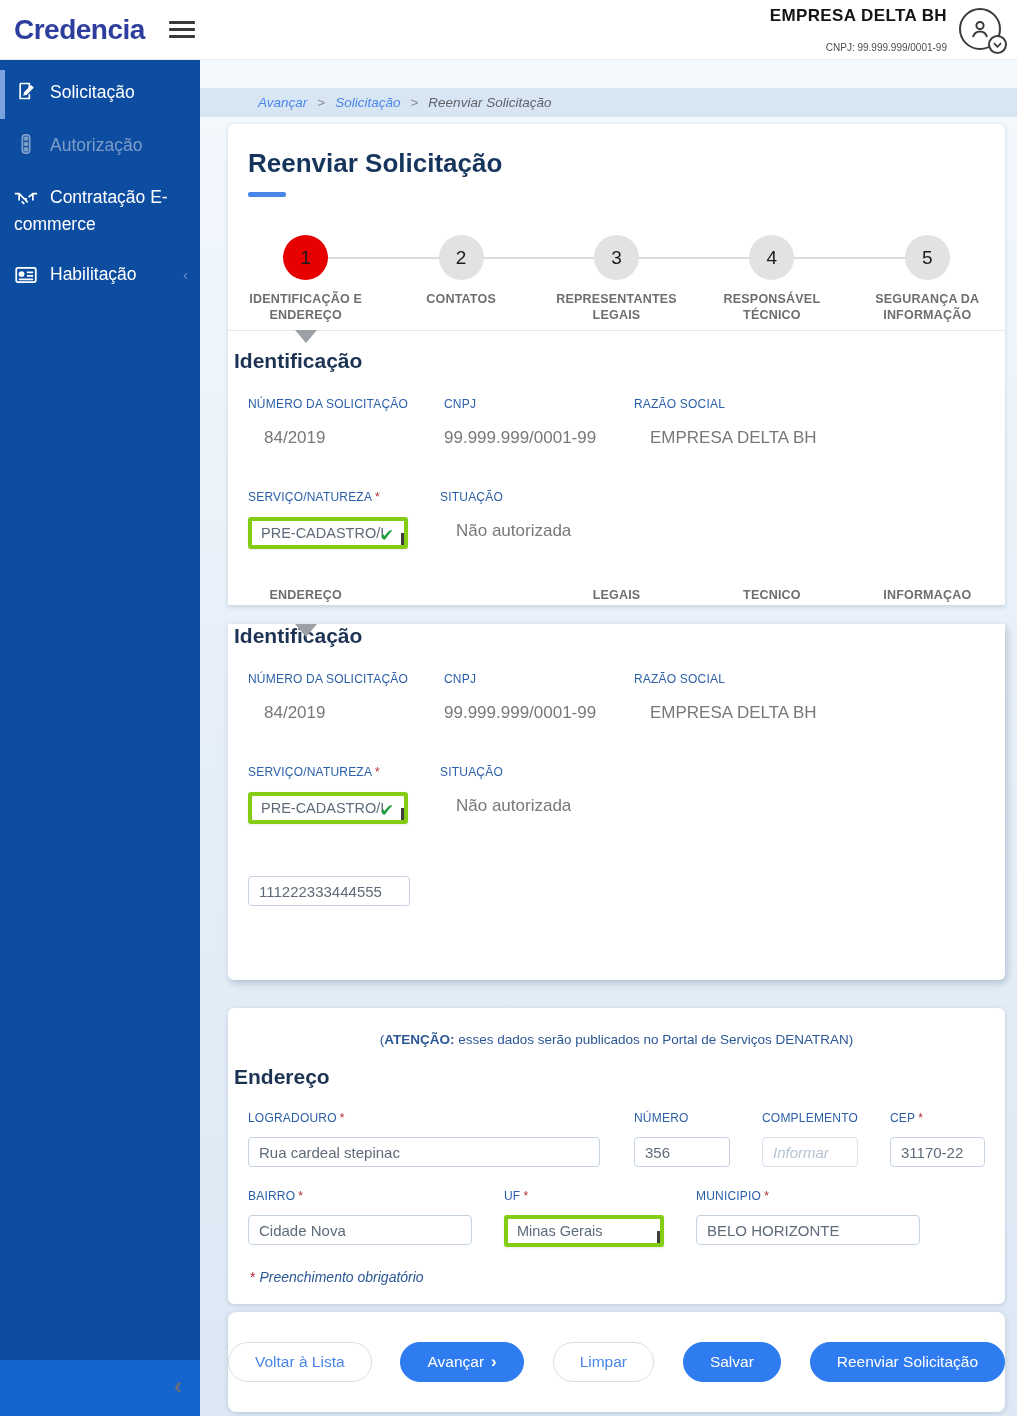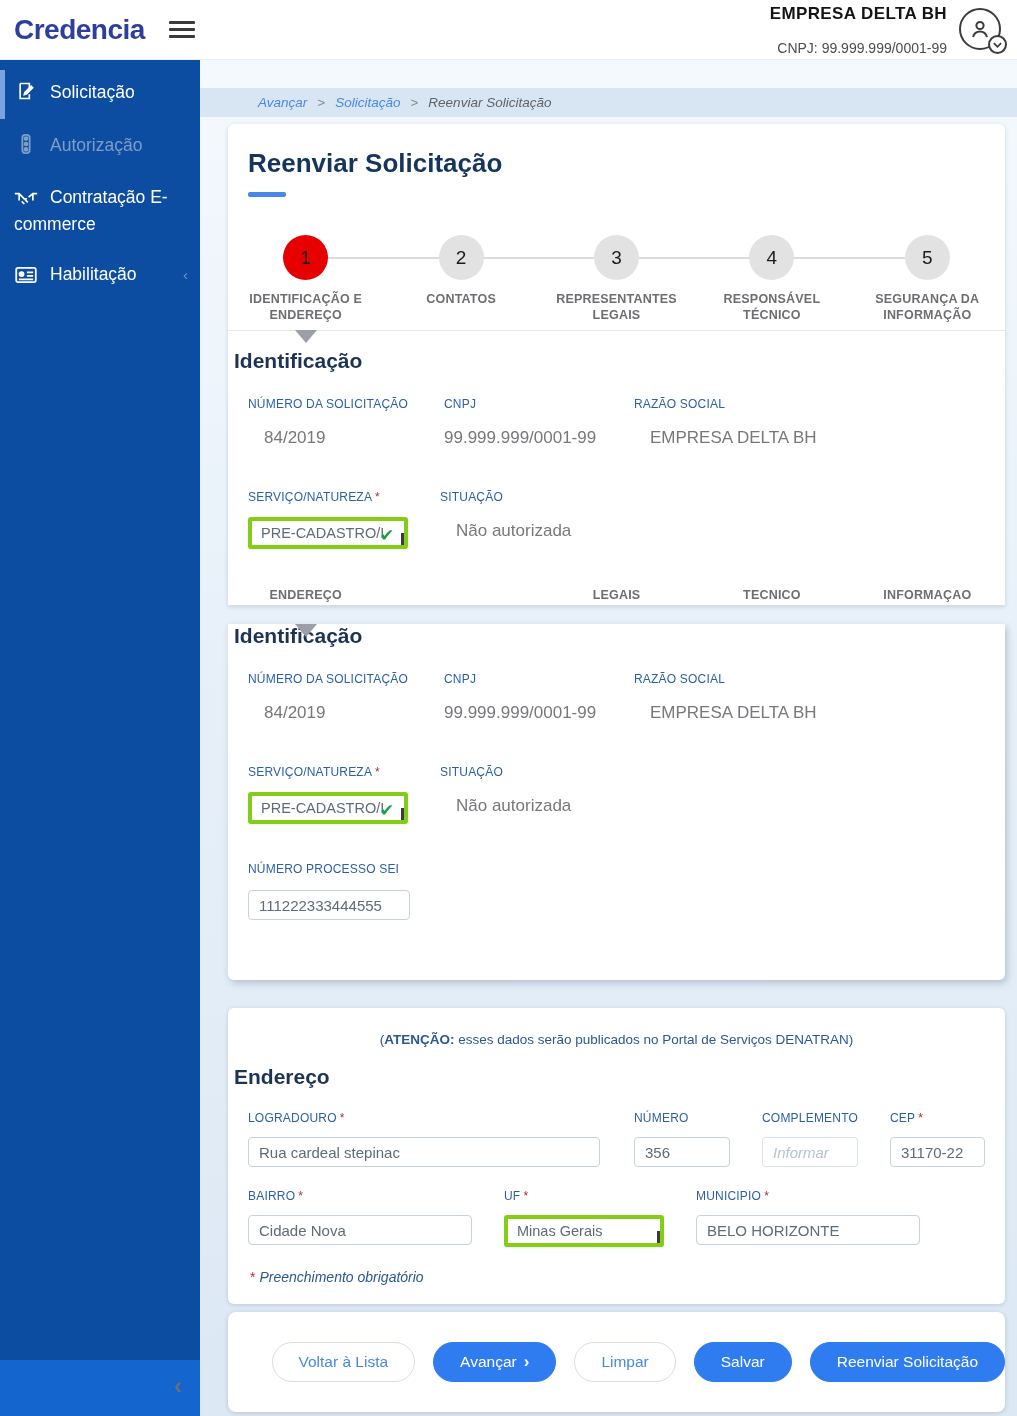--- a/index.html
+++ b/index.html
@@ -7,21 +7,21 @@
   body { font-family:"Liberation Sans", sans-serif; background:#eef4fa; }
 
   
   .topbar { position:relative; height:60px; background:#ffffff; display:flex; align-items:center; border-bottom:1px solid #ececec; z-index:5; }
   .logo { font-size:28px; font-weight:800; color:#2d3e9f; letter-spacing:-0.5px; margin-left:14px; }
   .hamburger { margin-left:24px; width:26px; cursor:pointer; }
   .hamburger span { display:block; height:3px; background:#3a3a3a; margin:4px 0; border-radius:1px; }
   .top-right { margin-left:auto; display:flex; align-items:center; margin-right:14px; }
   .company { text-align:right; margin-right:12px; }
   .company-name { font-size:17px; font-weight:700; color:#141414; letter-spacing:0.4px; }
-  .company-cnpj { font-size:14px; color:#4d4d4d; margin-top:16px; }
+  .company-cnpj { font-size:10px; color:#4d4d4d; margin-top:16px; }
   .avatar-wrap { position:relative; width:44px; height:44px; }
   .avatar { width:42px; height:42px; border:2px solid #3c3c3c; border-radius:50%; display:flex; align-items:center; justify-content:center; background:#fff; }
   .avatar-caret { position:absolute; right:-4px; bottom:-2px; width:19px; height:19px; border:2px solid #3c3c3c; border-radius:50%; background:#fff; display:flex; align-items:center; justify-content:center; }
   .avatar-caret svg { margin-top:1px; }
 
   
   .body-wrap { display:flex; height:1356px; }
   .sidebar { position:relative; width:200px; background:#0d4da1; flex:0 0 200px; }
   .nav { padding-top:10px; }
   .nav-item { display:block; padding:11px 12px 11px 9px; border-left:5px solid transparent; margin-bottom:4px; cursor:pointer; font-size:17.5px; color:#ffffff; line-height:1.35; }
@@ -38,21 +38,21 @@
   .breadcrumb { margin-top:28px; height:29px; background:#d8e6f4; display:flex; align-items:center; padding-left:58px; font-size:13.5px; font-style:italic; }
   .crumb-link { color:#4a86e8; cursor:pointer; }
   .crumb-sep { color:#8a8a8a; margin:0 10px; font-style:normal; }
   .crumb-current { color:#5f6368; }
 
   
   .card { background:#fff; margin-left:28px; width:777px; }
   .card-top { margin-top:7px; height:482px; border-radius:6px 6px 0 0; box-shadow:0 1px 4px rgba(40,60,90,.18); display:flex; flex-direction:column; overflow:hidden; border-bottom:1px solid #d7dee8; }
   .card-mid { height:356px; border-radius:0 0 6px 6px; box-shadow:2px 3px 7px rgba(40,60,90,.25); position:relative; }
   .card-end { margin-top:28px; height:296px; border-radius:6px; box-shadow:0 1px 4px rgba(40,60,90,.18); }
-  .card-actions { margin-top:8px; height:100px; border-radius:8px; box-shadow:0 1px 5px rgba(40,60,90,.2); display:flex; align-items:center; justify-content:flex-end; gap:18px; }
+  .card-actions { margin-top:8px; height:100px; border-radius:8px; box-shadow:0 1px 5px rgba(40,60,90,.2); display:flex; align-items:center; justify-content:space-between; gap:18px; }
 
   .page-title { font-size:26px; font-weight:700; color:#16355c; margin:24px 0 0 20px; }
   .title-underline { width:38px; height:5px; background:#4a86e8; border-radius:2px; margin:13px 0 0 20px; }
 
   
   .stepper { display:grid; grid-template-columns:repeat(5,1fr); margin-top:38px; }
   .step { position:relative; display:flex; flex-direction:column; align-items:center; }
   .step::before, .step::after { content:""; position:absolute; top:22px; height:2px; background:#dcdcdc; width:50%; }
   .step::before { left:0; } .step::after { right:0; }
   .step.first::before { display:none; } .step.last::after { display:none; }
@@ -289,21 +289,20 @@
             <span class="select-sliver"></span>
           </div>
         </div>
         <div>
           <div class="f-label">SITUAÇÃO</div>
           <div class="f-value indent">Não autorizada</div>
         </div>
       </div>
 
       <div class="sei-row">
-        <div class="f-label">NÚMERO PROCESSO SEI</div>
         <input class="text-input" type="text" value="111222333444555" style="">
       </div>
     </section>
 
     <section class="card card-end">
       <div class="note"><span>(</span><b>ATENÇÃO:</b><span> esses dados serão publicados no Portal de Serviços DENATRAN)</span></div>
       <h2 class="section-heading">Endereço</h2>
 
       <div class="end-grid1">
         <div>

